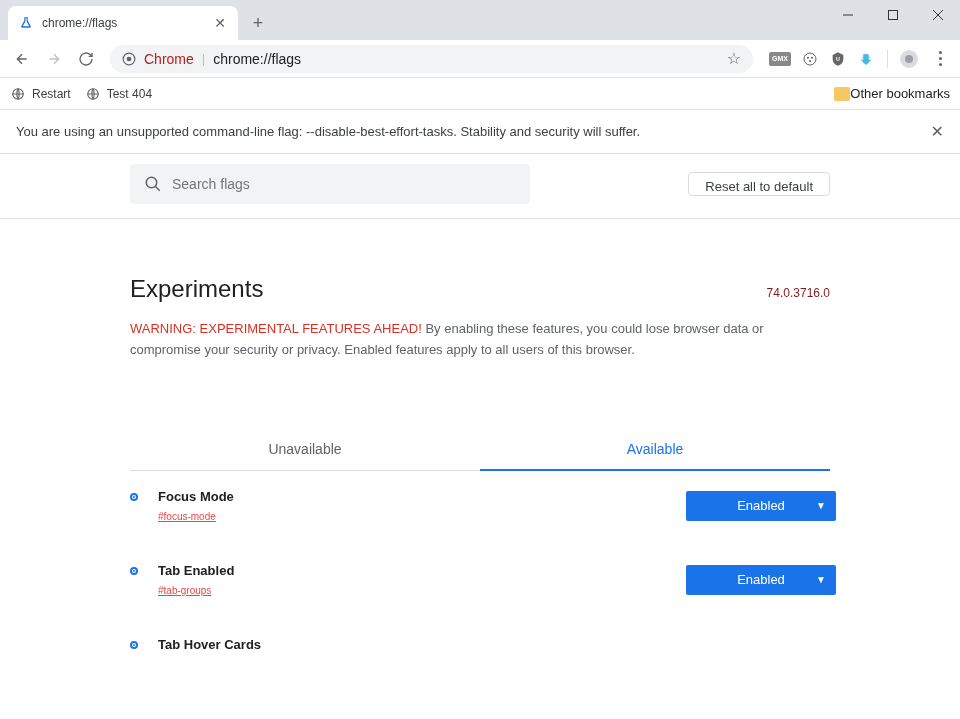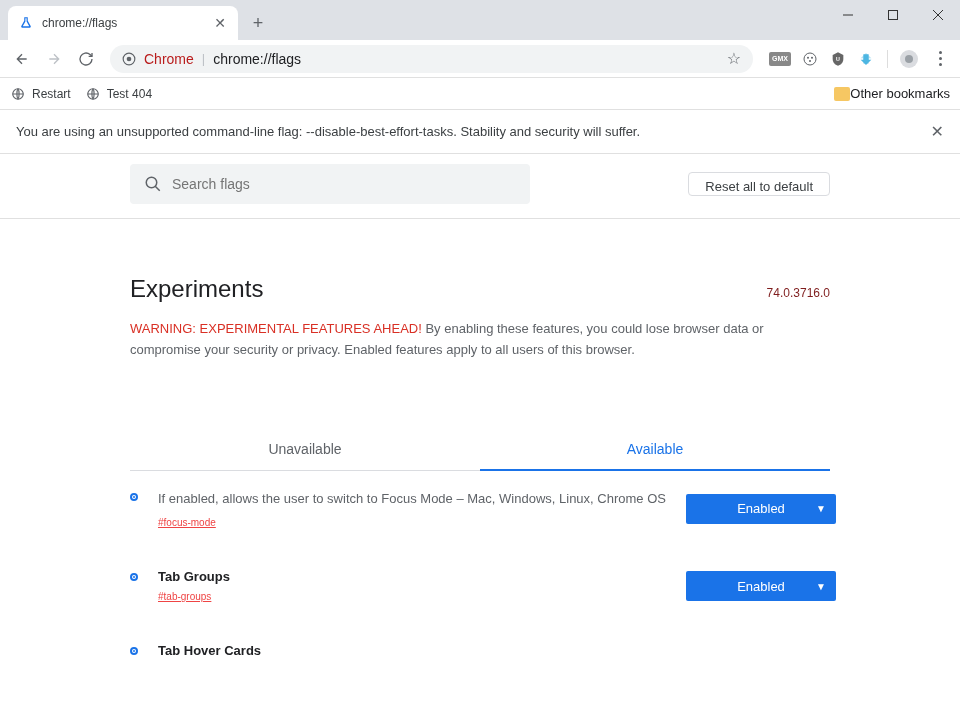--- a/index.html
+++ b/index.html
@@ -248,28 +248,28 @@
     </p>
 
     <div class="tabs-row">
       <div class="ctab">Unavailable</div>
       <div class="ctab active">Available</div>
     </div>
 
     <div id="flags-list">
         <div class="flag">
           <div class="marker"></div>
-          <div class="body"><div class="fdesc">If enabled, allows the user to switch to Focus Mode – Mac, Windows, Linux, Chrome OS</div><a class="fhash">#focus-mode</a></div>
+          <div class="body"><div class="ftitle">Focus Mode</div><a class="fhash">#focus-mode</a></div>
           <div class="control">
             <div class="select-enabled">Enabled<span class="arrow">▼</span></div>
           </div>
         </div>
         <div class="flag" style="margin-top: 22px;">
           <div class="marker"></div>
-          <div class="body"><div class="ftitle">Tab Groups</div><a class="fhash">#tab-groups</a></div>
+          <div class="body"><div class="ftitle">Tab Enabled</div><a class="fhash">#tab-groups</a></div>
           <div class="control">
             <div class="select-enabled">Enabled<span class="arrow">▼</span></div>
           </div>
         </div>
         <div class="flag" style="margin-top: 22px;">
           <div class="marker"></div>
           <div class="body">
             <div class="ftitle">Tab Hover Cards</div>
           </div>
         </div>

